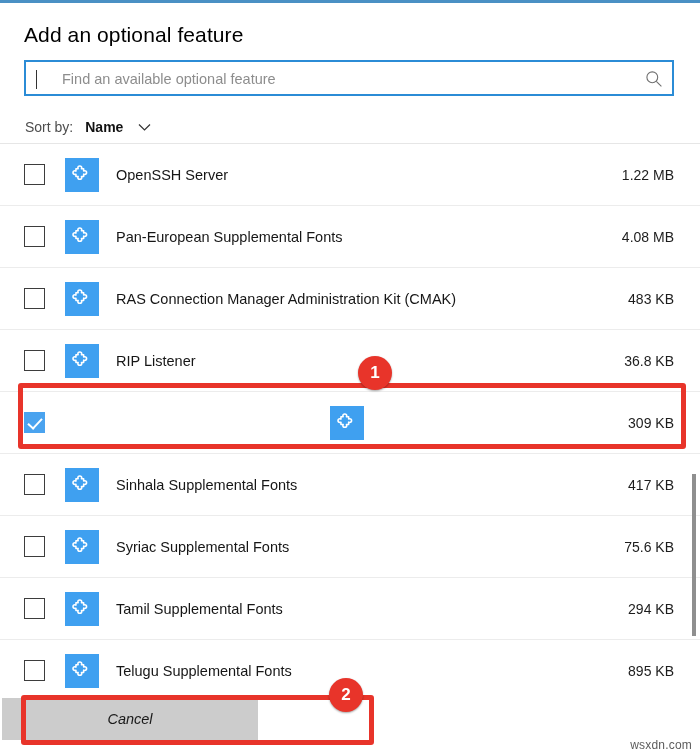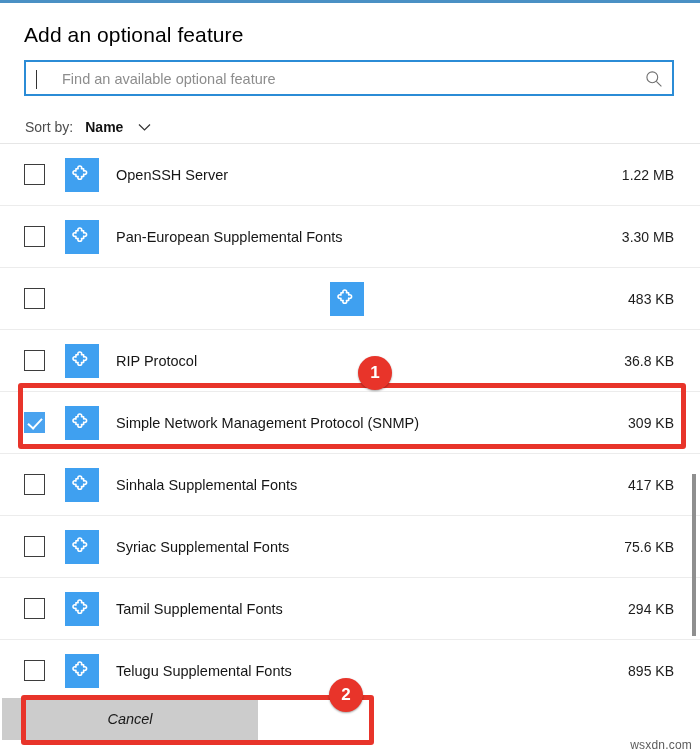--- a/index.html
+++ b/index.html
@@ -298,49 +298,49 @@
           <div class="row-size">1.22 MB</div>
         </div>
         <div class="feature-row">
           <div class="row-checkbox"></div>
           <div class="row-icon">
             <svg viewBox="0 0 24 24" width="22" height="22" aria-hidden="true">
               <path d="M9.6 2.2c1.2 0 2.1.9 2.1 2 0 .4-.1.7-.3 1h2.4v2.5c.3-.2.7-.3 1.1-.3 1.2 0 2.1.9 2.1 2s-.9 2-2.1 2c-.4 0-.8-.1-1.1-.3v2.5h-2.4c.2.3.3.6.3 1 0 1.1-.9 2-2.1 2s-2.1-.9-2.1-2c0-.4.1-.7.3-1H5.4v-2.5c-.3.2-.7.3-1.1.3-1.2 0-2.1-.9-2.1-2s.9-2 2.1-2c.4 0 .8.1 1.1.3V5.2h2.4c-.2-.3-.3-.6-.3-1 0-1.1.9-2 2.1-2z" fill="none" stroke="#ffffff" stroke-width="1.7" stroke-linejoin="round"></path>
             </svg>
           </div>
           <div class="row-name">Pan-European Supplemental Fonts</div>
-          <div class="row-size">3.30 MB</div>
-        </div>
-        <div class="feature-row">
-          <div class="row-checkbox"></div>
-          <div class="row-icon">
-            <svg viewBox="0 0 24 24" width="22" height="22" aria-hidden="true">
-              <path d="M9.6 2.2c1.2 0 2.1.9 2.1 2 0 .4-.1.7-.3 1h2.4v2.5c.3-.2.7-.3 1.1-.3 1.2 0 2.1.9 2.1 2s-.9 2-2.1 2c-.4 0-.8-.1-1.1-.3v2.5h-2.4c.2.3.3.6.3 1 0 1.1-.9 2-2.1 2s-2.1-.9-2.1-2c0-.4.1-.7.3-1H5.4v-2.5c-.3.2-.7.3-1.1.3-1.2 0-2.1-.9-2.1-2s.9-2 2.1-2c.4 0 .8.1 1.1.3V5.2h2.4c-.2-.3-.3-.6-.3-1 0-1.1.9-2 2.1-2z" fill="none" stroke="#ffffff" stroke-width="1.7" stroke-linejoin="round"></path>
-            </svg>
-          </div>
+          <div class="row-size">4.08 MB</div>
+        </div>
+        <div class="feature-row">
+          <div class="row-checkbox"></div>
+          <div class="row-icon">
+            <svg viewBox="0 0 24 24" width="22" height="22" aria-hidden="true">
+              <path d="M9.6 2.2c1.2 0 2.1.9 2.1 2 0 .4-.1.7-.3 1h2.4v2.5c.3-.2.7-.3 1.1-.3 1.2 0 2.1.9 2.1 2s-.9 2-2.1 2c-.4 0-.8-.1-1.1-.3v2.5h-2.4c.2.3.3.6.3 1 0 1.1-.9 2-2.1 2s-2.1-.9-2.1-2c0-.4.1-.7.3-1H5.4v-2.5c-.3.2-.7.3-1.1.3-1.2 0-2.1-.9-2.1-2s.9-2 2.1-2c.4 0 .8.1 1.1.3V5.2h2.4c-.2-.3-.3-.6-.3-1 0-1.1.9-2 2.1-2z" fill="none" stroke="#ffffff" stroke-width="1.7" stroke-linejoin="round"></path>
+            </svg>
+          </div>
+          <div class="row-name">RAS Connection Manager Administration Kit (CMAK)</div>
           <div class="row-size">483 KB</div>
         </div>
         <div class="feature-row">
           <div class="row-checkbox"></div>
           <div class="row-icon">
             <svg viewBox="0 0 24 24" width="22" height="22" aria-hidden="true">
               <path d="M9.6 2.2c1.2 0 2.1.9 2.1 2 0 .4-.1.7-.3 1h2.4v2.5c.3-.2.7-.3 1.1-.3 1.2 0 2.1.9 2.1 2s-.9 2-2.1 2c-.4 0-.8-.1-1.1-.3v2.5h-2.4c.2.3.3.6.3 1 0 1.1-.9 2-2.1 2s-2.1-.9-2.1-2c0-.4.1-.7.3-1H5.4v-2.5c-.3.2-.7.3-1.1.3-1.2 0-2.1-.9-2.1-2s.9-2 2.1-2c.4 0 .8.1 1.1.3V5.2h2.4c-.2-.3-.3-.6-.3-1 0-1.1.9-2 2.1-2z" fill="none" stroke="#ffffff" stroke-width="1.7" stroke-linejoin="round"></path>
             </svg>
           </div>
-          <div class="row-name">RIP Protocol</div>
+          <div class="row-name">RIP Listener</div>
           <div class="row-size">36.8 KB</div>
         </div>
         <div class="feature-row">
           <div class="row-checkbox checked"></div>
           <div class="row-icon">
             <svg viewBox="0 0 24 24" width="22" height="22" aria-hidden="true">
               <path d="M9.6 2.2c1.2 0 2.1.9 2.1 2 0 .4-.1.7-.3 1h2.4v2.5c.3-.2.7-.3 1.1-.3 1.2 0 2.1.9 2.1 2s-.9 2-2.1 2c-.4 0-.8-.1-1.1-.3v2.5h-2.4c.2.3.3.6.3 1 0 1.1-.9 2-2.1 2s-2.1-.9-2.1-2c0-.4.1-.7.3-1H5.4v-2.5c-.3.2-.7.3-1.1.3-1.2 0-2.1-.9-2.1-2s.9-2 2.1-2c.4 0 .8.1 1.1.3V5.2h2.4c-.2-.3-.3-.6-.3-1 0-1.1.9-2 2.1-2z" fill="none" stroke="#ffffff" stroke-width="1.7" stroke-linejoin="round"></path>
             </svg>
           </div>
-          <div class="row-name">Simple Network Management Protocol (SNMP)</div>
           <div class="row-size">309 KB</div>
         </div>
         <div class="feature-row">
           <div class="row-checkbox"></div>
           <div class="row-icon">
             <svg viewBox="0 0 24 24" width="22" height="22" aria-hidden="true">
               <path d="M9.6 2.2c1.2 0 2.1.9 2.1 2 0 .4-.1.7-.3 1h2.4v2.5c.3-.2.7-.3 1.1-.3 1.2 0 2.1.9 2.1 2s-.9 2-2.1 2c-.4 0-.8-.1-1.1-.3v2.5h-2.4c.2.3.3.6.3 1 0 1.1-.9 2-2.1 2s-2.1-.9-2.1-2c0-.4.1-.7.3-1H5.4v-2.5c-.3.2-.7.3-1.1.3-1.2 0-2.1-.9-2.1-2s.9-2 2.1-2c.4 0 .8.1 1.1.3V5.2h2.4c-.2-.3-.3-.6-.3-1 0-1.1.9-2 2.1-2z" fill="none" stroke="#ffffff" stroke-width="1.7" stroke-linejoin="round"></path>
             </svg>
           </div>
           <div class="row-name">Sinhala Supplemental Fonts</div>

